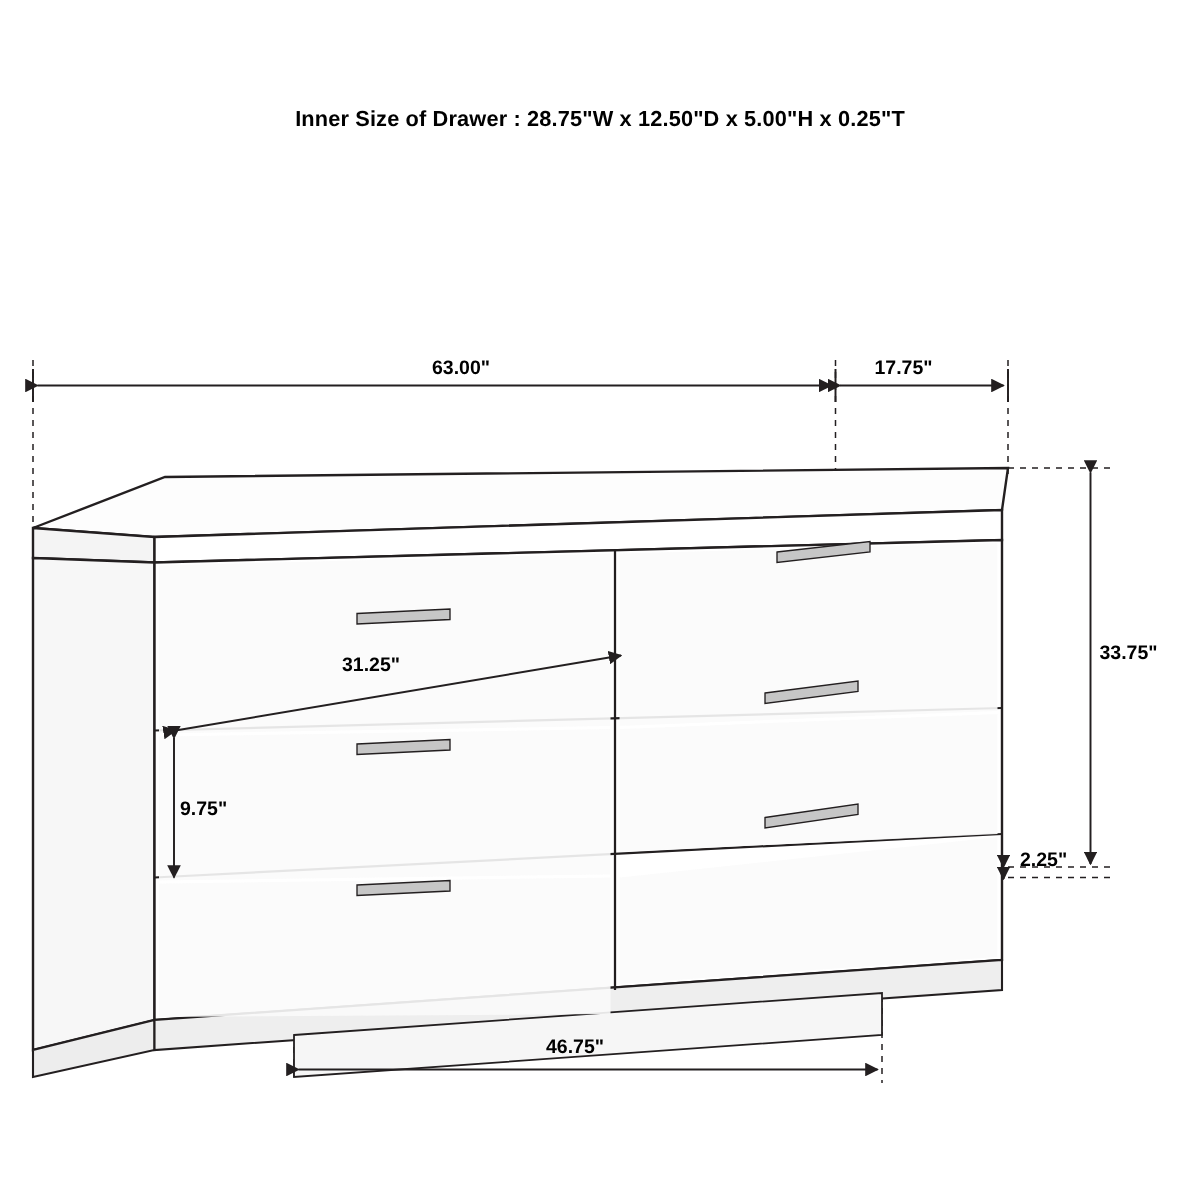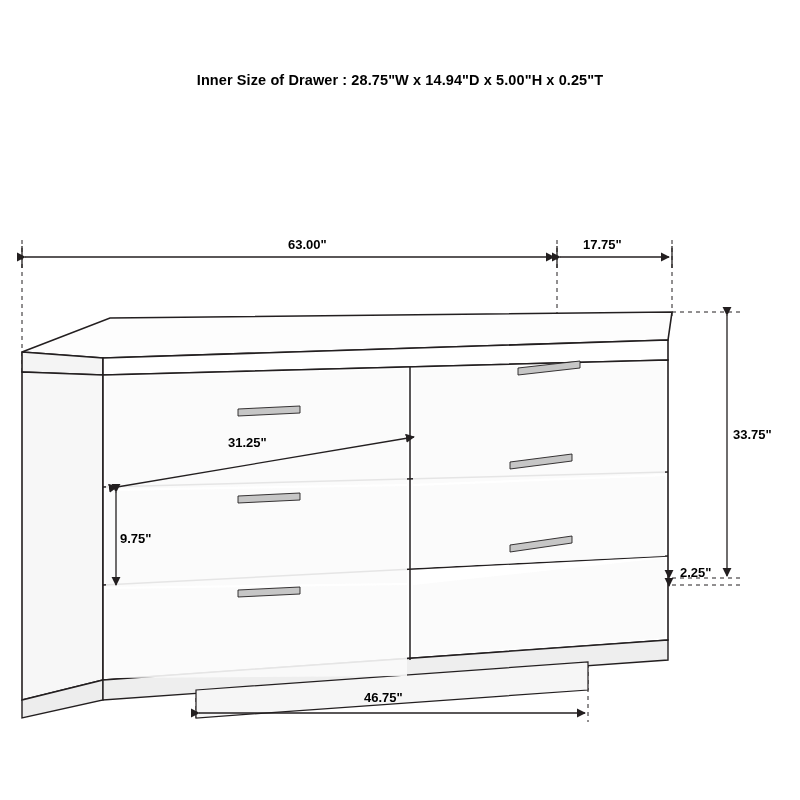--- a/index.html
+++ b/index.html
@@ -44,21 +44,21 @@
     font-size: 13px;
     font-weight: bold;
     white-space: nowrap;
   }
 </style>
 </head>
 <body>
 
 <div id="stage">
 
-  <div class="title">Inner Size of Drawer : 28.75"W x 14.94"D x 5.00"H x 0.25"T</div>
+  <div class="title">Inner Size of Drawer : 28.75"W x 12.50"D x 5.00"H x 0.25"T</div>
 
   <svg class="diagram" viewBox="0 0 800 800">
     <defs>
       <marker id="arrHead" viewBox="0 0 10 10" refX="9" refY="5" markerWidth="7" markerHeight="7" orient="auto-start-reverse">
         <path d="M 0 0 L 10 5 L 0 10 z" fill="#231f20"></path>
       </marker>
       <marker id="arrTail" viewBox="0 0 10 10" refX="1" refY="5" markerWidth="7" markerHeight="7" orient="auto-start-reverse">
         <path d="M 10 0 L 0 5 L 10 10 z" fill="#231f20"></path>
       </marker>
     </defs>

